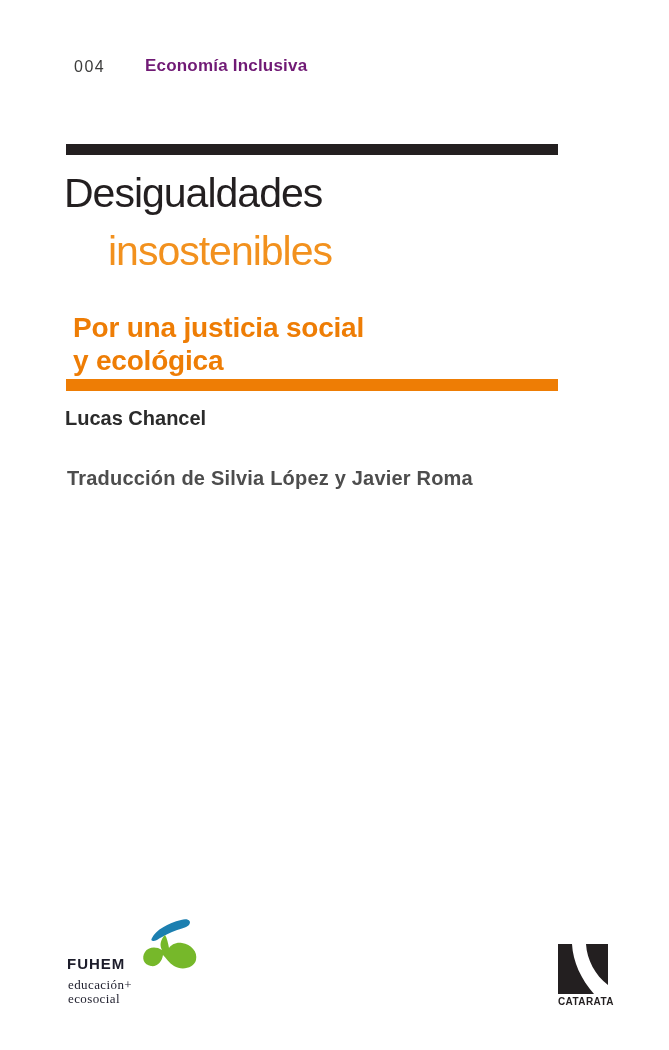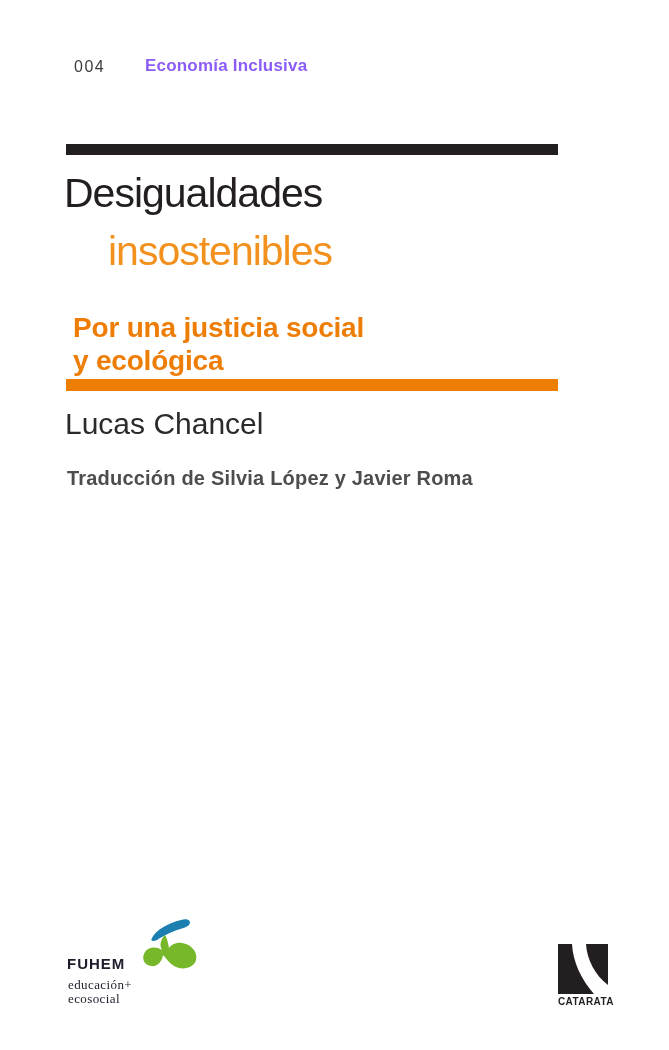--- a/index.html
+++ b/index.html
@@ -25,21 +25,21 @@
     letter-spacing: 1.5px;
     color: #3c3c3b;
   }
   .series-name {
     position: absolute;
     left: 145px;
     top: 56px;
     font-size: 17px;
     font-weight: 700;
     letter-spacing: 0.2px;
-    color: #8b5cf6;
+    color: #701a75;
     text-align: right;
   }
 
   
   .rule-black {
     position: absolute;
     left: 66px;
     top: 144px;
     width: 492px;
     height: 11px;
@@ -78,22 +78,22 @@
     letter-spacing: -0.2px;
     color: #ee7d05;
   }
   .subtitle span { display: block; }
 
   
   .author {
     position: absolute;
     left: 65px;
     top: 407px;
-    font-size: 30px;
-    font-weight: 400;
+    font-size: 20px;
+    font-weight: 700;
     color: #2b2b2b;
     letter-spacing: 0px;
   }
   .credit {
     position: absolute;
     left: 67px;
     top: 467px;
     font-size: 20px;
     font-weight: 700;
     color: #4d4d4d;

